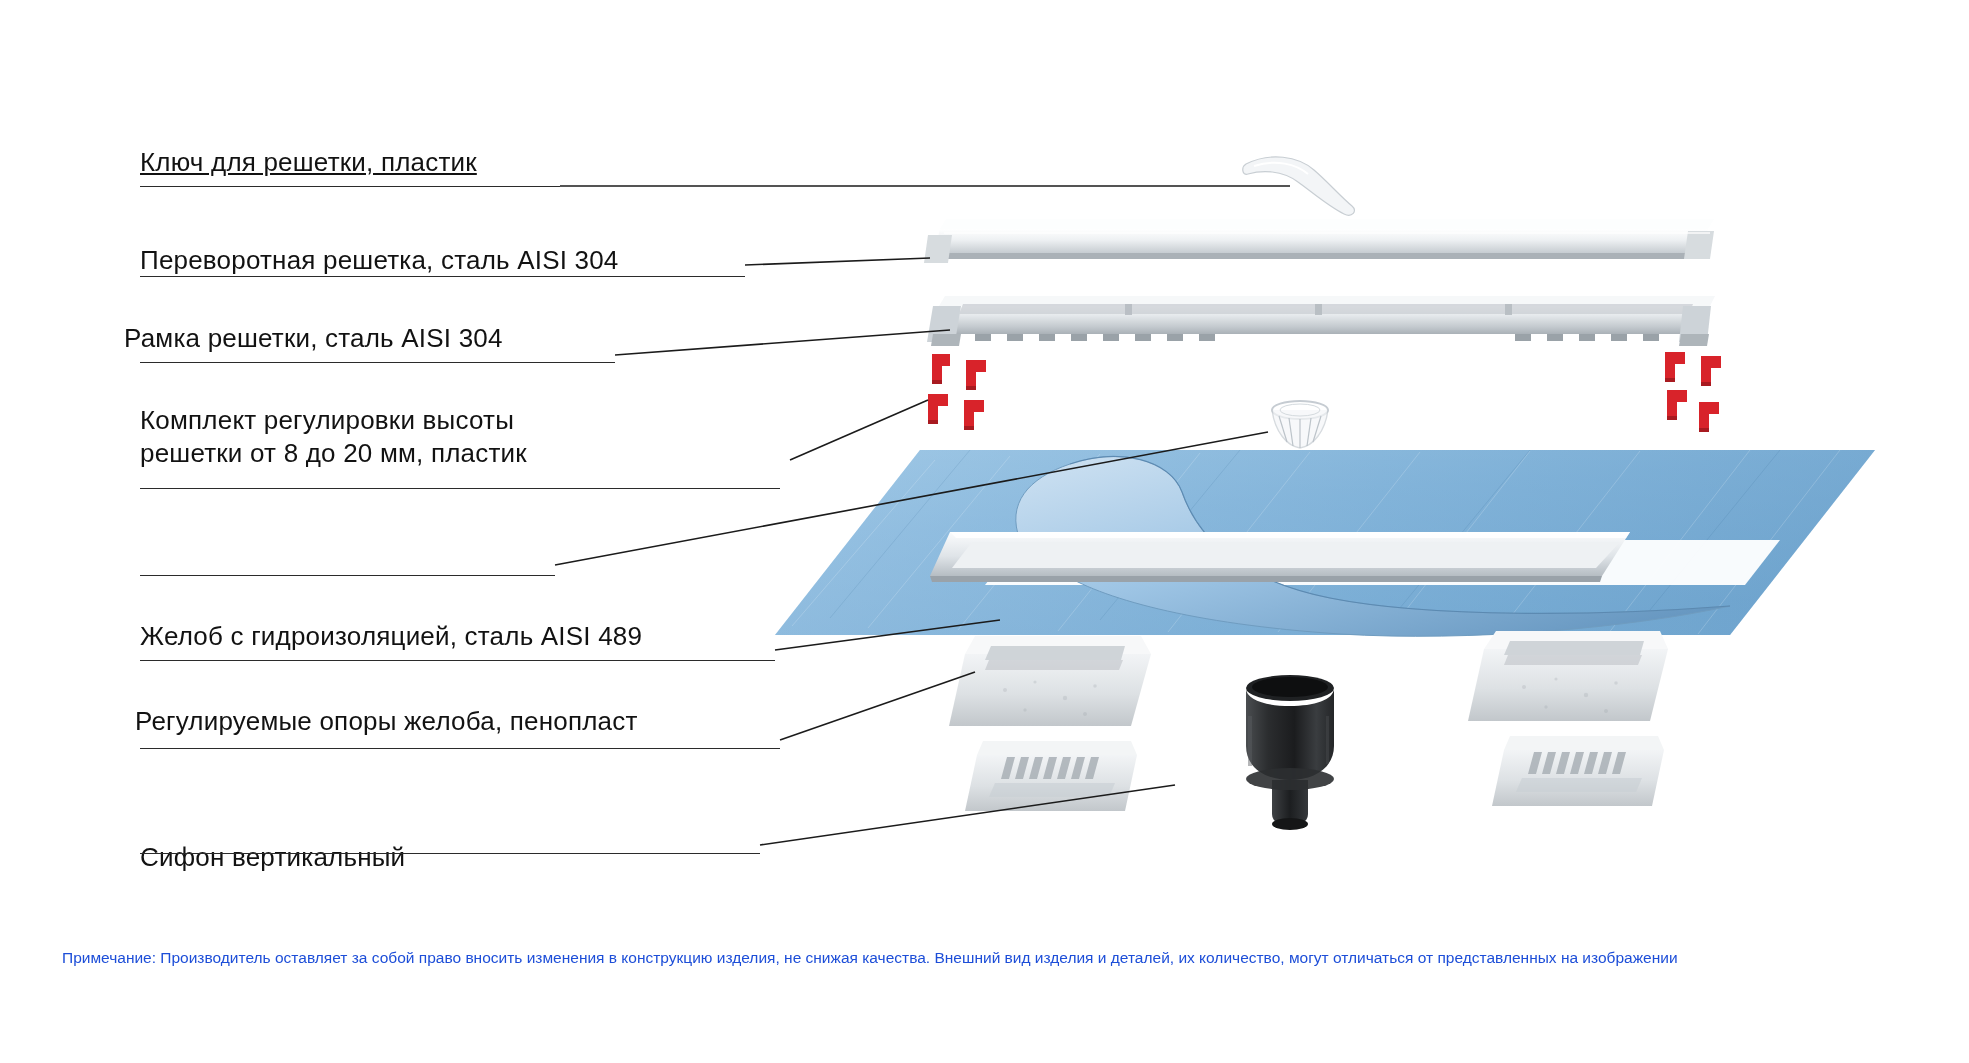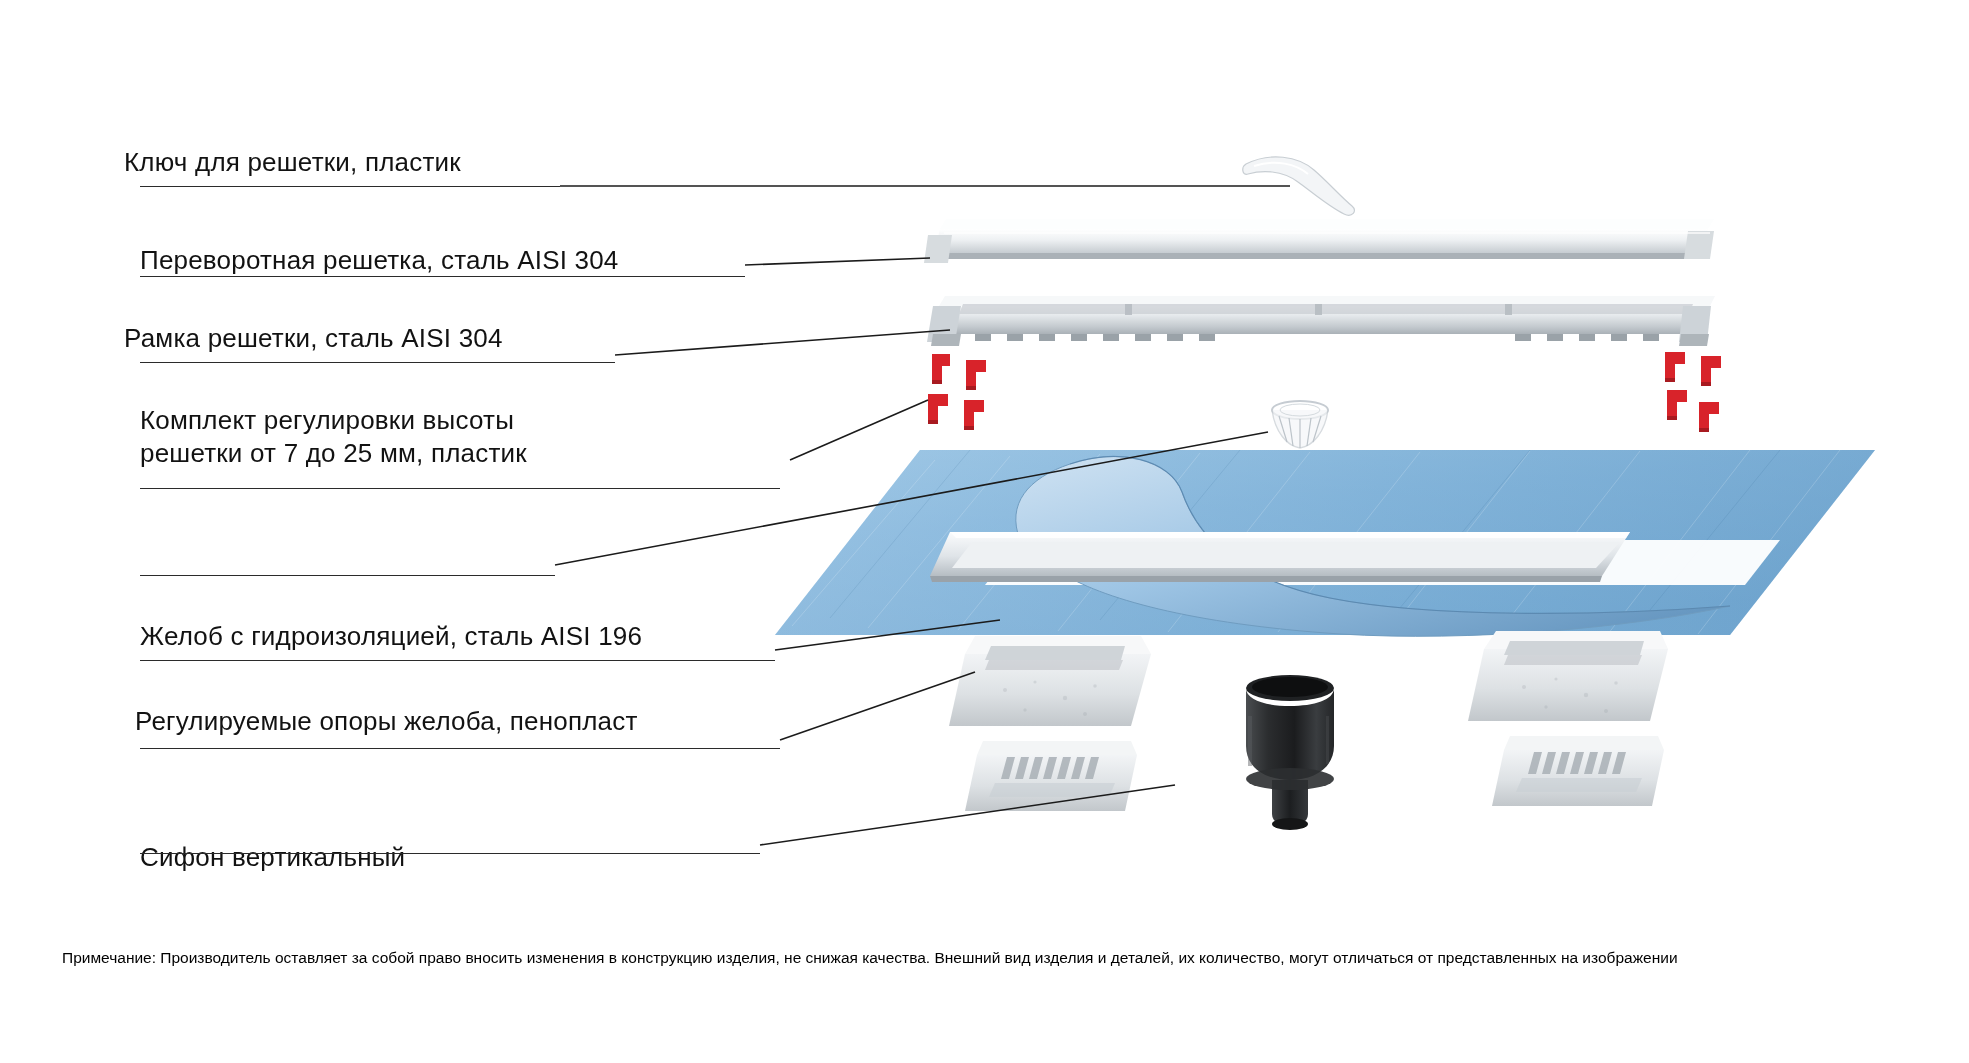--- a/index.html
+++ b/index.html
@@ -42,21 +42,21 @@
     pointer-events: none;
   }
 
   
   .footnote {
     position: absolute;
     left: 62px;
     top: 948px;
     width: 1860px;
     font-size: 15.5px;
-    color: #000000;
+    color: #1d4ed8;
     line-height: 1.3;
   }
 
   
   .art { position: absolute; }
 </style>
 </head>
 <body>
 
 <div id="stage">
@@ -343,36 +343,36 @@
       <line x1="555" y1="565" x2="1268" y2="432"></line>
 
       <line x1="775" y1="650" x2="1000" y2="620"></line>
 
       <line x1="780" y1="740" x2="975" y2="672"></line>
 
       <line x1="760" y1="845" x2="1175" y2="785"></line>
     </g>
   </svg>
 
-  <div class="label" style="left:124px; top:146px;">Ключ для решетки, пластик</div>
+  <div class="label" style="left:140px; top:146px;text-decoration:underline;">Ключ для решетки, пластик</div>
   <div class="rule" style="left:140px; top:186px; width:420px;"></div>
 
   <div class="label" style="left:140px; top:236px;margin-top:8px;">Переворотная решетка, сталь AISI 304</div>
   <div class="rule" style="left:140px; top:276px; width:605px;"></div>
 
   <div class="label" style="left:124px; top:322px;">Рамка решетки, сталь AISI 304</div>
   <div class="rule" style="left:140px; top:362px; width:475px;"></div>
 
   <div class="label" style="left:140px; top:404px; width:520px;">Комплект регулировки высоты
-решетки от 7 до 25 мм, пластик</div>
+решетки от 8 до 20 мм, пластик</div>
   <div class="rule" style="left:140px; top:488px; width:640px;"></div>
 
   <div class="rule" style="left:140px; top:575px; width:415px;"></div>
 
-  <div class="label" style="left:140px; top:620px;">Желоб с гидроизоляцией, сталь AISI 196</div>
+  <div class="label" style="left:140px; top:620px;">Желоб с гидроизоляцией, сталь AISI 489</div>
   <div class="rule" style="left:140px; top:660px; width:635px;"></div>
 
   <div class="label" style="left:135px; top:705px;">Регулируемые опоры желоба, пенопласт</div>
   <div class="rule" style="left:140px; top:748px; width:640px;"></div>
 
   <div class="label" style="left:140px; top:841px;">Сифон вертикальный</div>
   <div class="rule" style="left:140px; top:853px; width:620px;"></div>
 
   <div class="footnote">Примечание: Производитель оставляет за собой право вносить изменения в конструкцию изделия, не снижая качества. Внешний вид изделия и деталей, их количество, могут отличаться от представленных на изображении</div>
 

